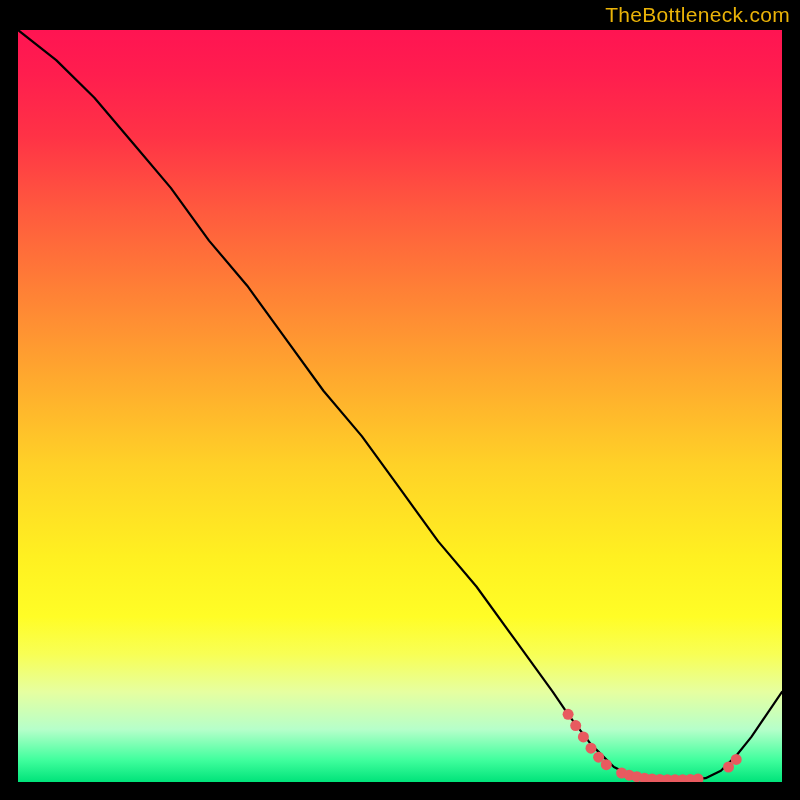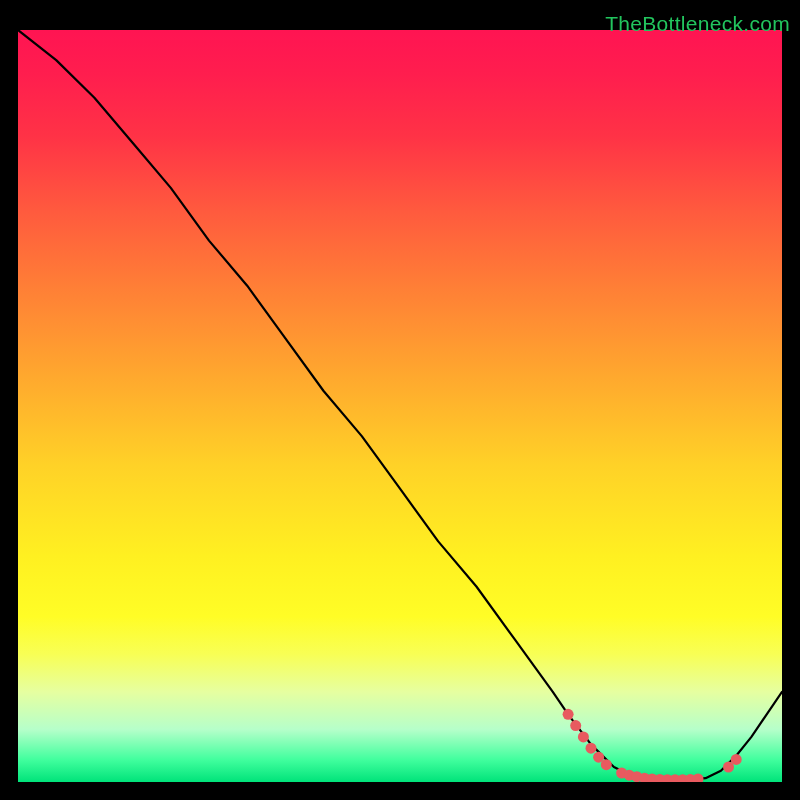--- a/index.html
+++ b/index.html
@@ -12,23 +12,23 @@
     font-family: Arial, Helvetica, sans-serif;
   }
   .frame {
     position: relative;
     width: 800px;
     height: 800px;
     background: #000;
   }
   .watermark {
     position: absolute;
-    top: 12px;
+    top: 3px;
     right: 10px;
-    color: #22c55e;
+    color: #eab308;
     font-size: 21px;
     letter-spacing: 0.3px;
     z-index: 5;
   }
   .plot {
     position: absolute;
     left: 18px;
     top: 30px;
     width: 764px;
     height: 752px;

